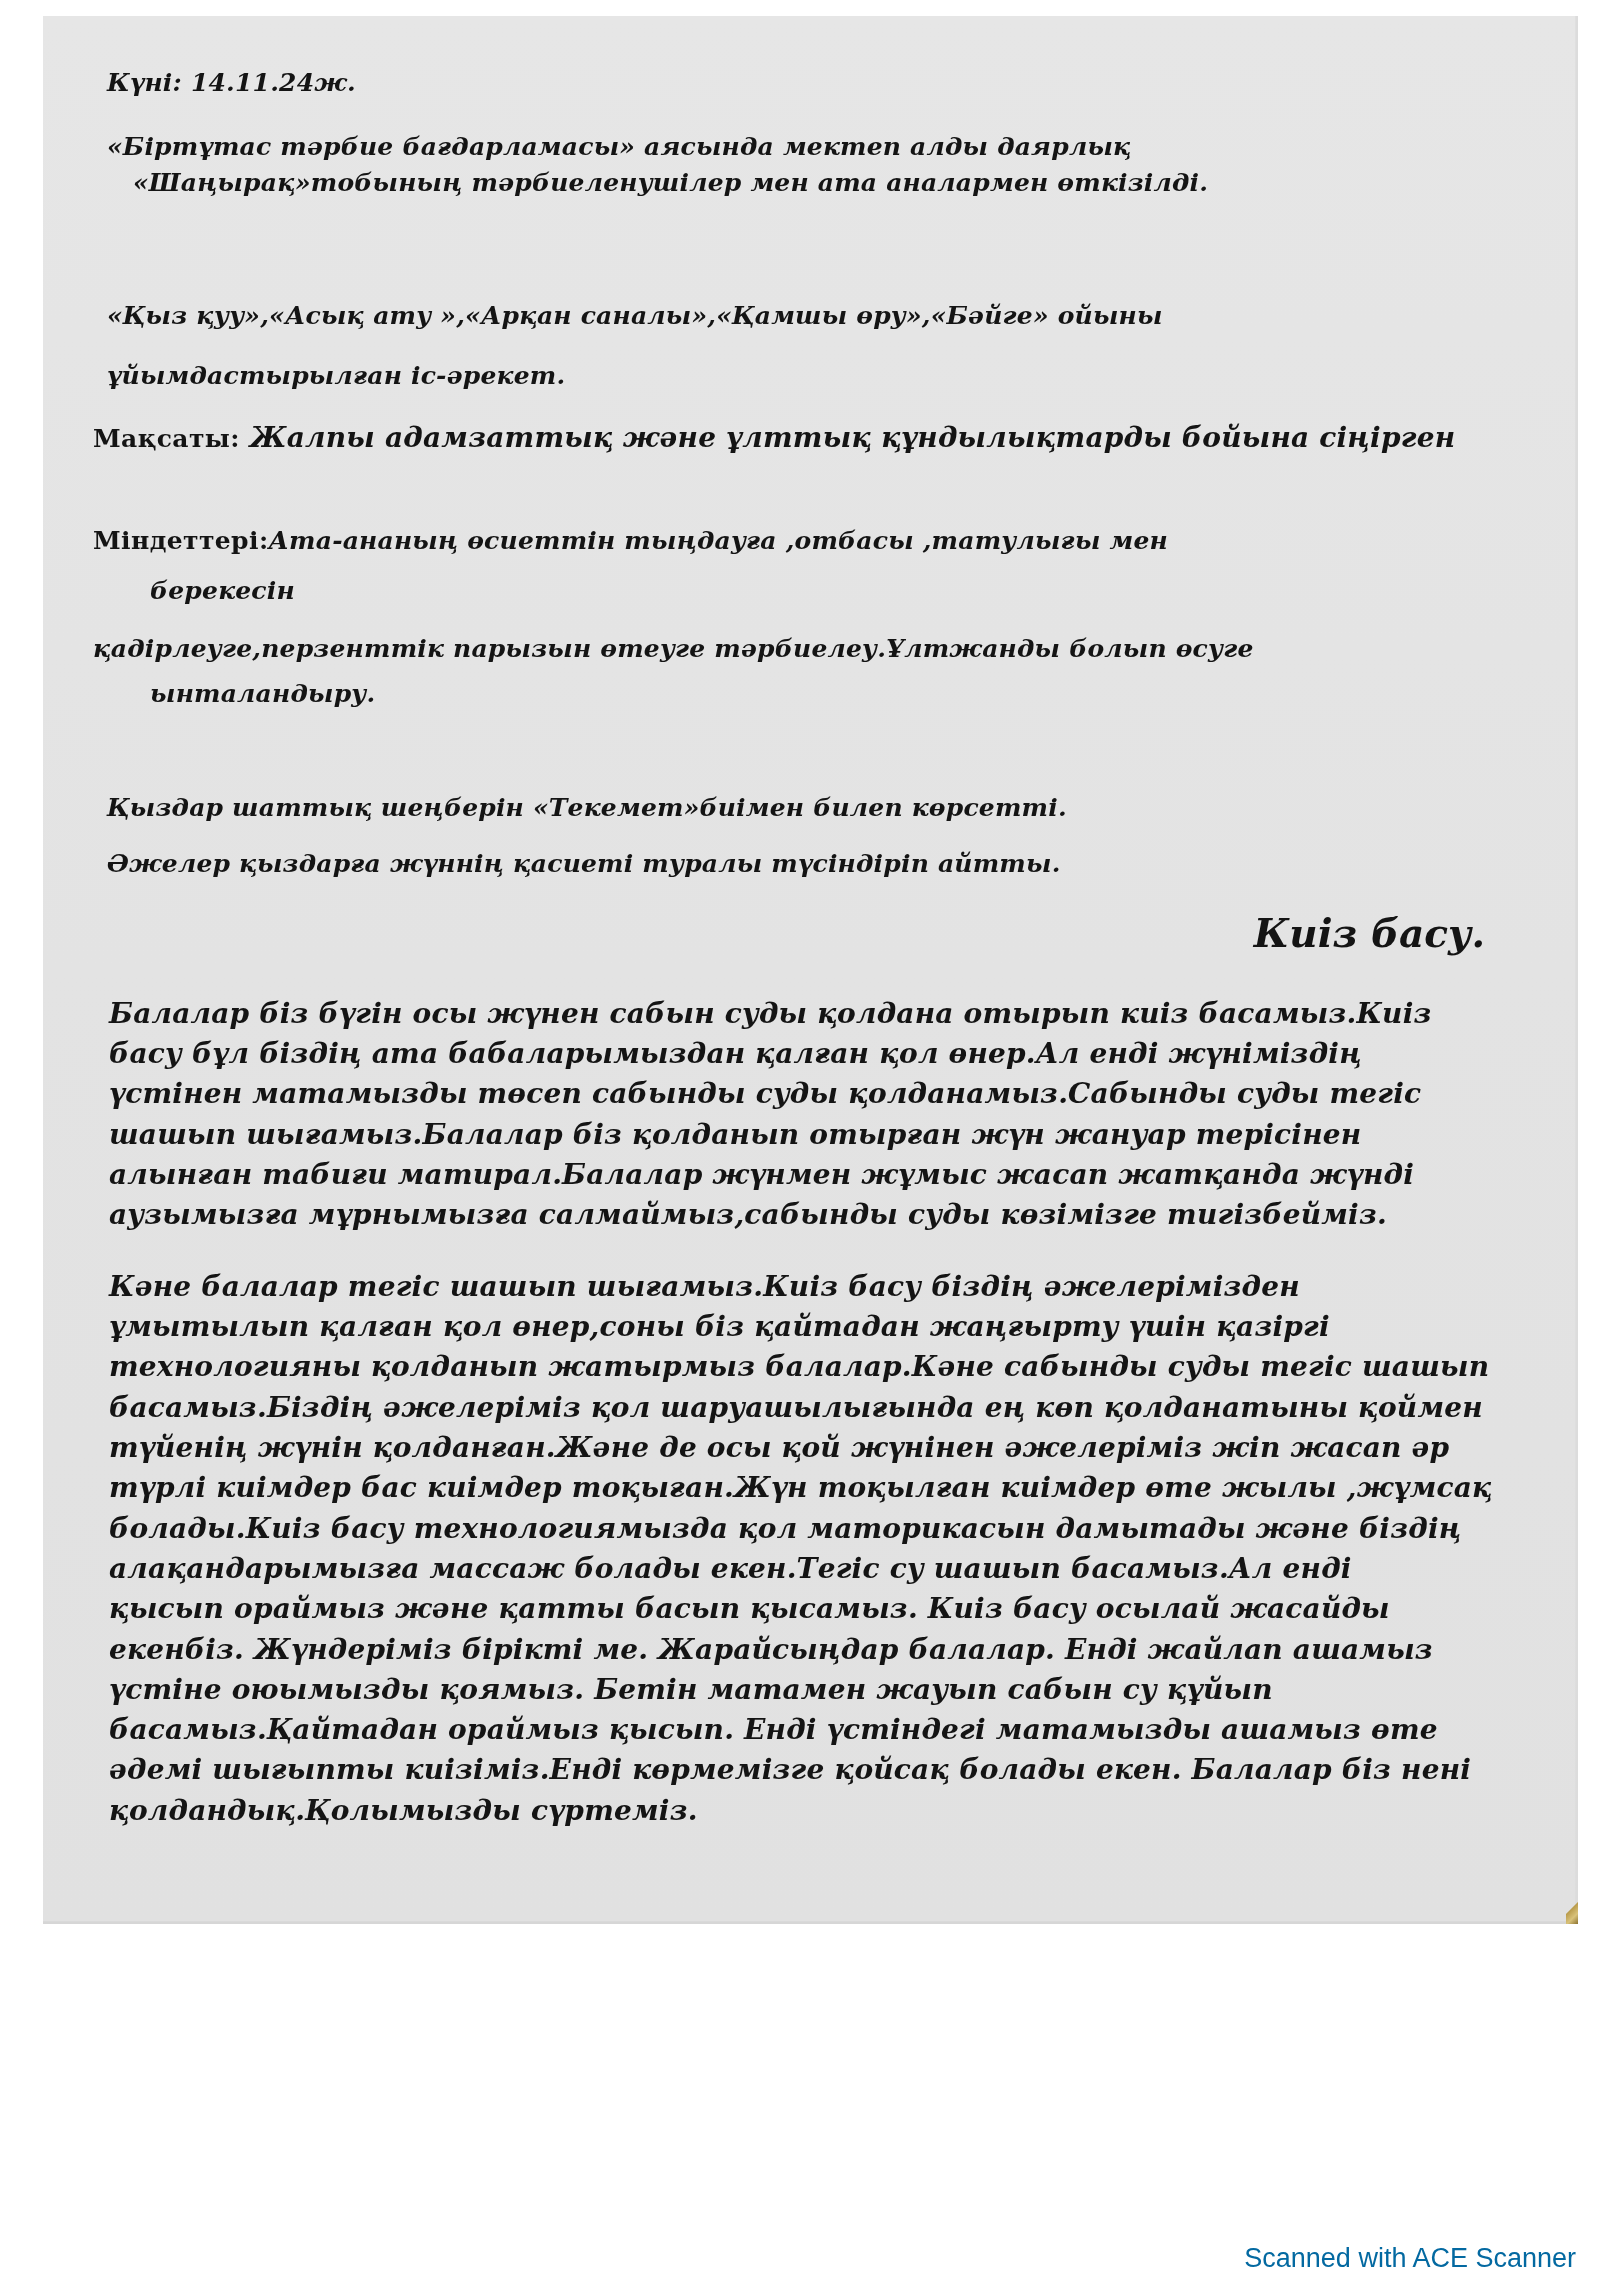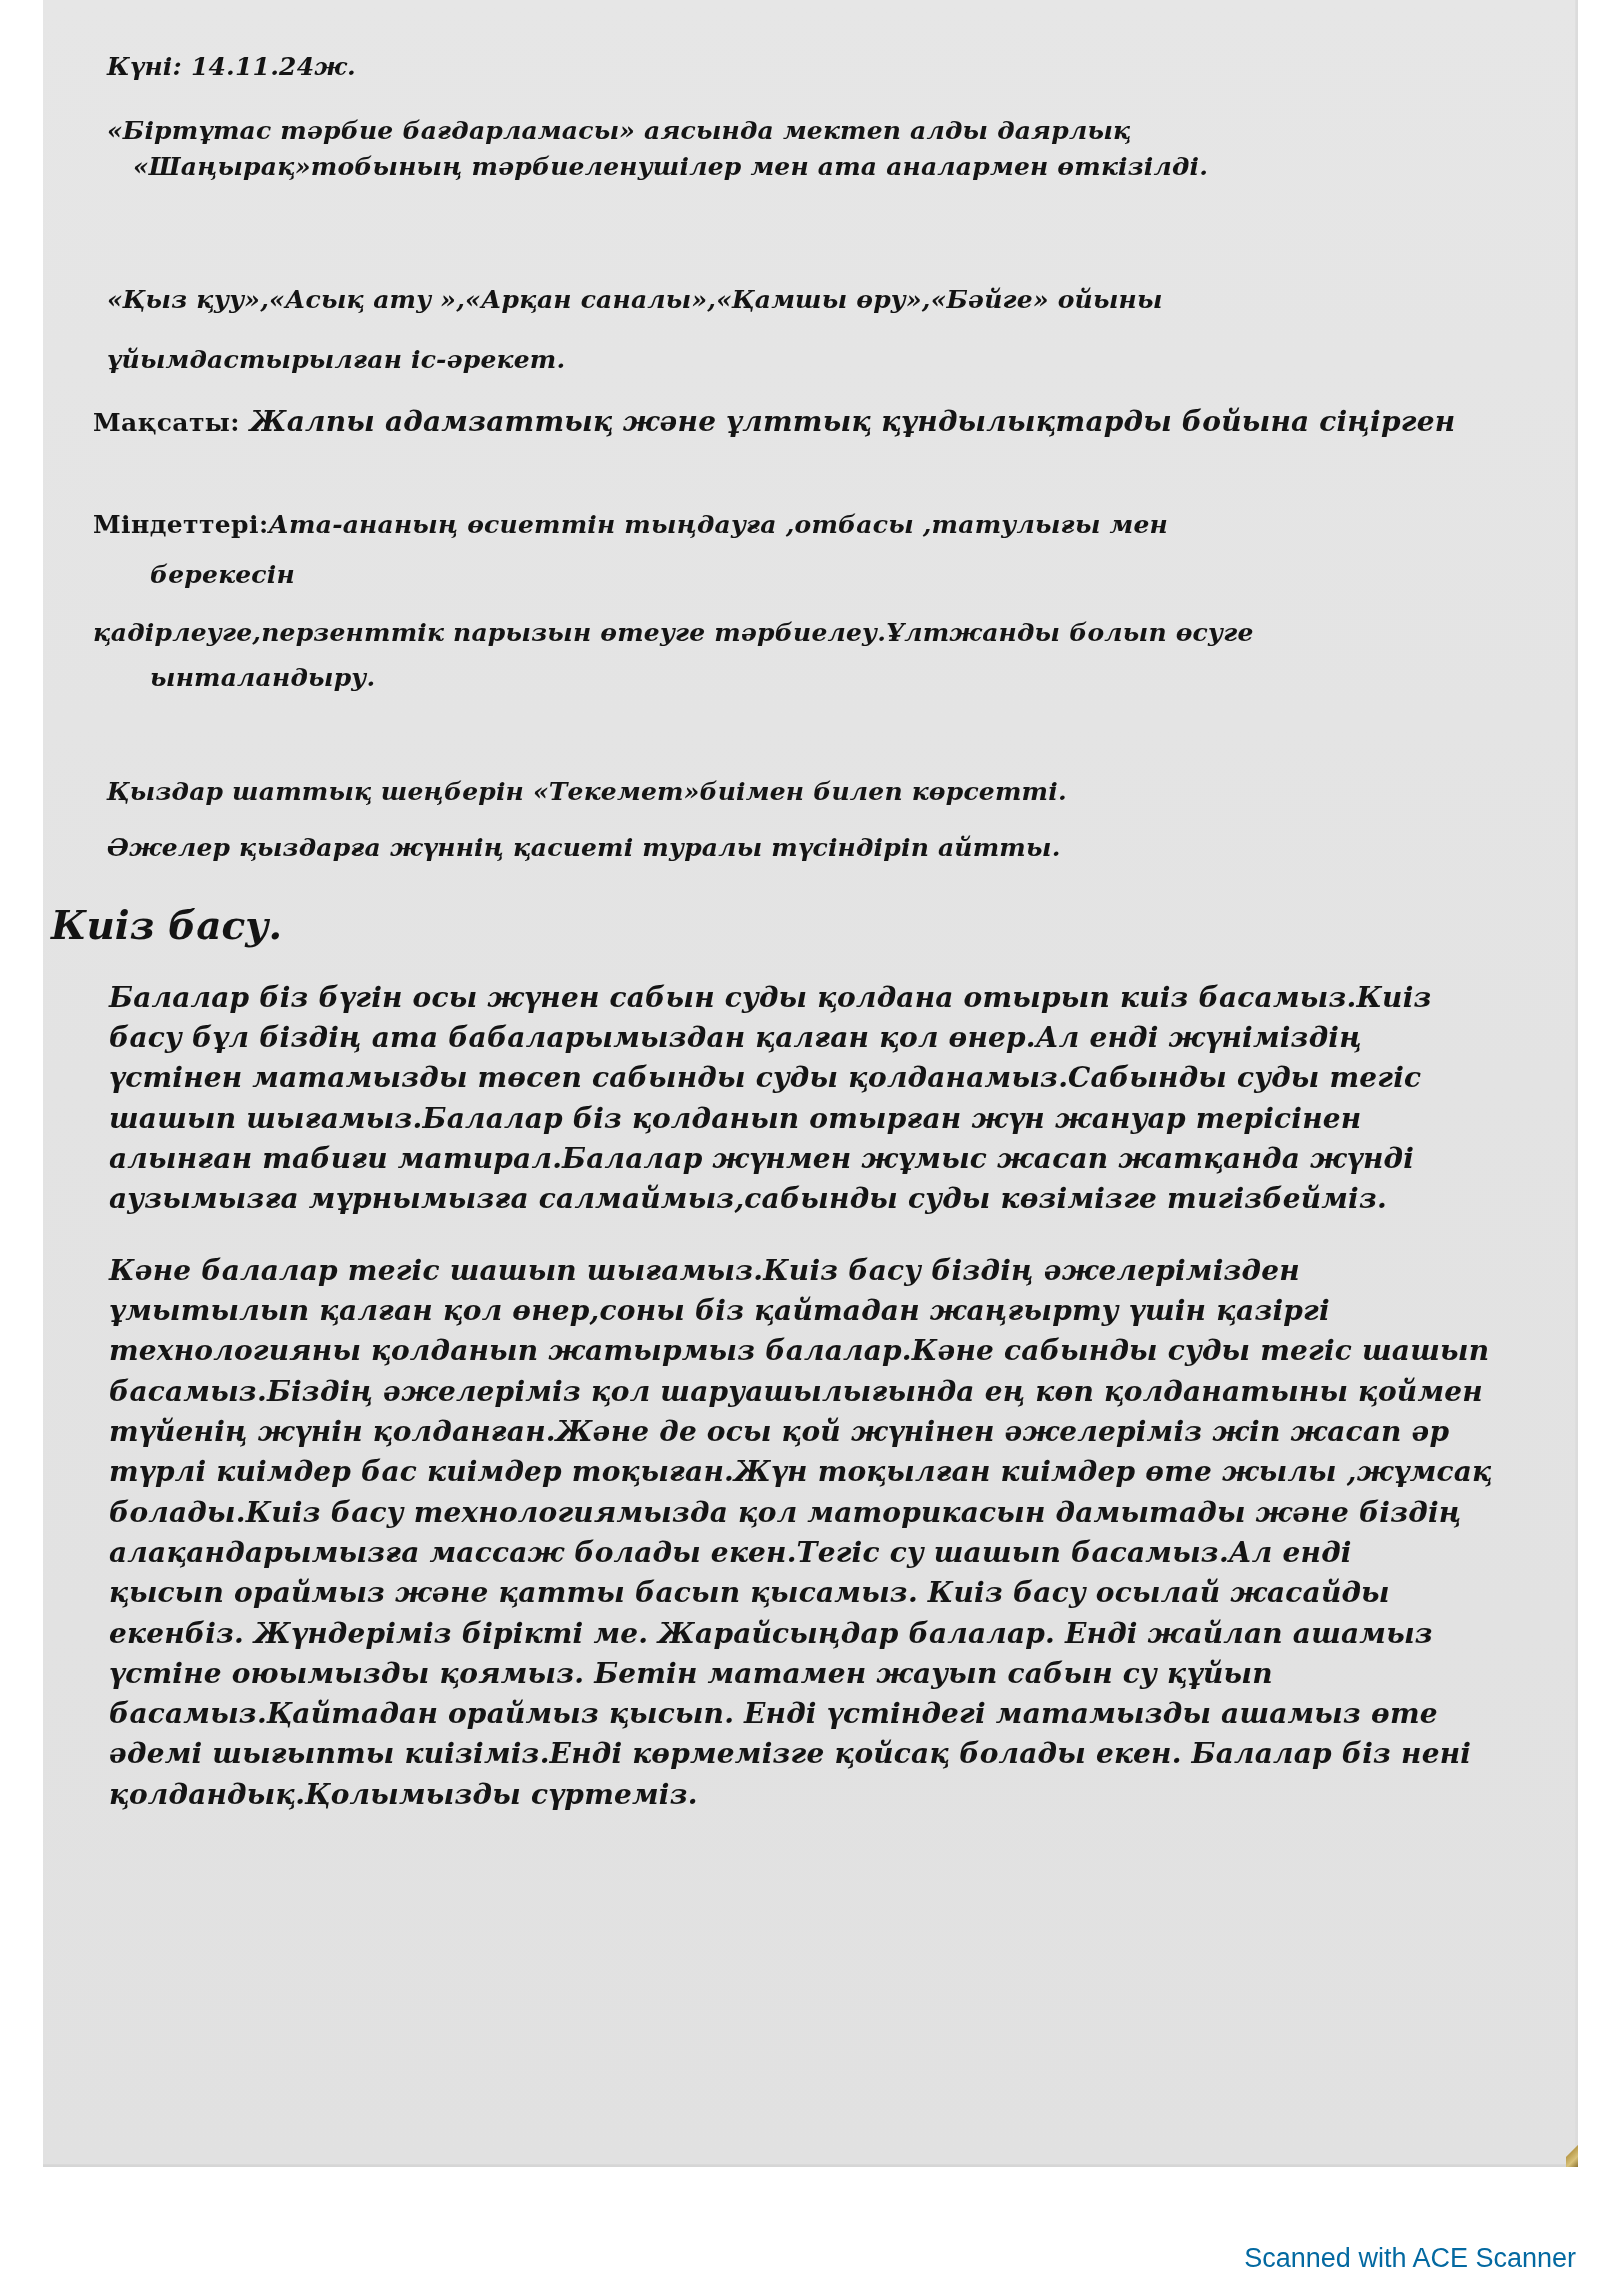--- a/index.html
+++ b/index.html
@@ -10,23 +10,23 @@
     body {
       width: 1621px;
       height: 2293px;
       position: relative;
       overflow: hidden;
       font-family: "DejaVu Serif", "Liberation Serif", serif;
     }
     .scan-page {
       position: absolute;
       left: 43px;
-      top: 0;
+      top: 16px;
       width: 1535px;
-      height: 2167px;
+      height: 1908px;
       background: #e4e4e4;
       background-image: linear-gradient(180deg, #e6e6e6 0%, #e3e3e3 50%, #e1e1e1 100%);
       box-shadow: inset -2.7px 0 0 #dcdcdc, inset 0 -2.7px 0 #d6d6d6;
     }
     .corner-stain {
       position: absolute;
       right: 0;
       bottom: 0;
       width: 12.5px;
       height: 25px;
@@ -49,26 +49,26 @@
       letter-spacing: 0.4px;
     }
     .lbl-it {
       font-size: 25px;
     }
     .underline { text-decoration: underline; text-underline-offset: 4.5px; text-decoration-thickness: 1.8px; }
     .section-title {
       position: absolute;
       left: 0;
       width: 1442px;
-      text-align: left;
+      text-align: right;
       font-size: 39px;
       font-weight: bold;
       font-style: italic;
       color: #141414;
-      margin: 8px;
+      margin: 0;
     }
     .footer {
       position: absolute;
       right: 45px;
       top: 2243px;
       font-family: "Liberation Sans", sans-serif;
       font-size: 27px;
       color: #0369a1;
       margin: 0;
     }

